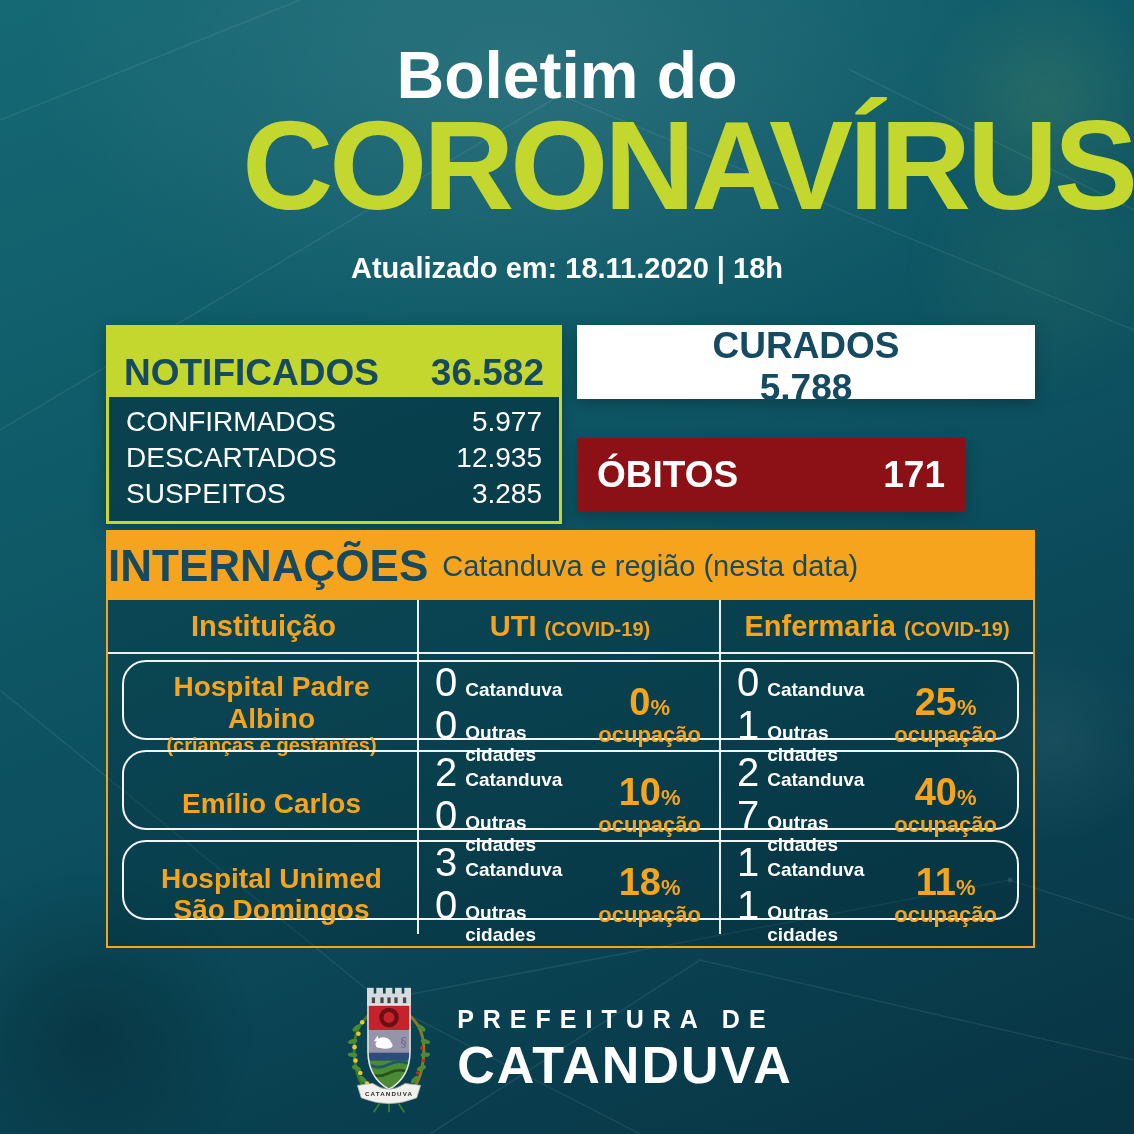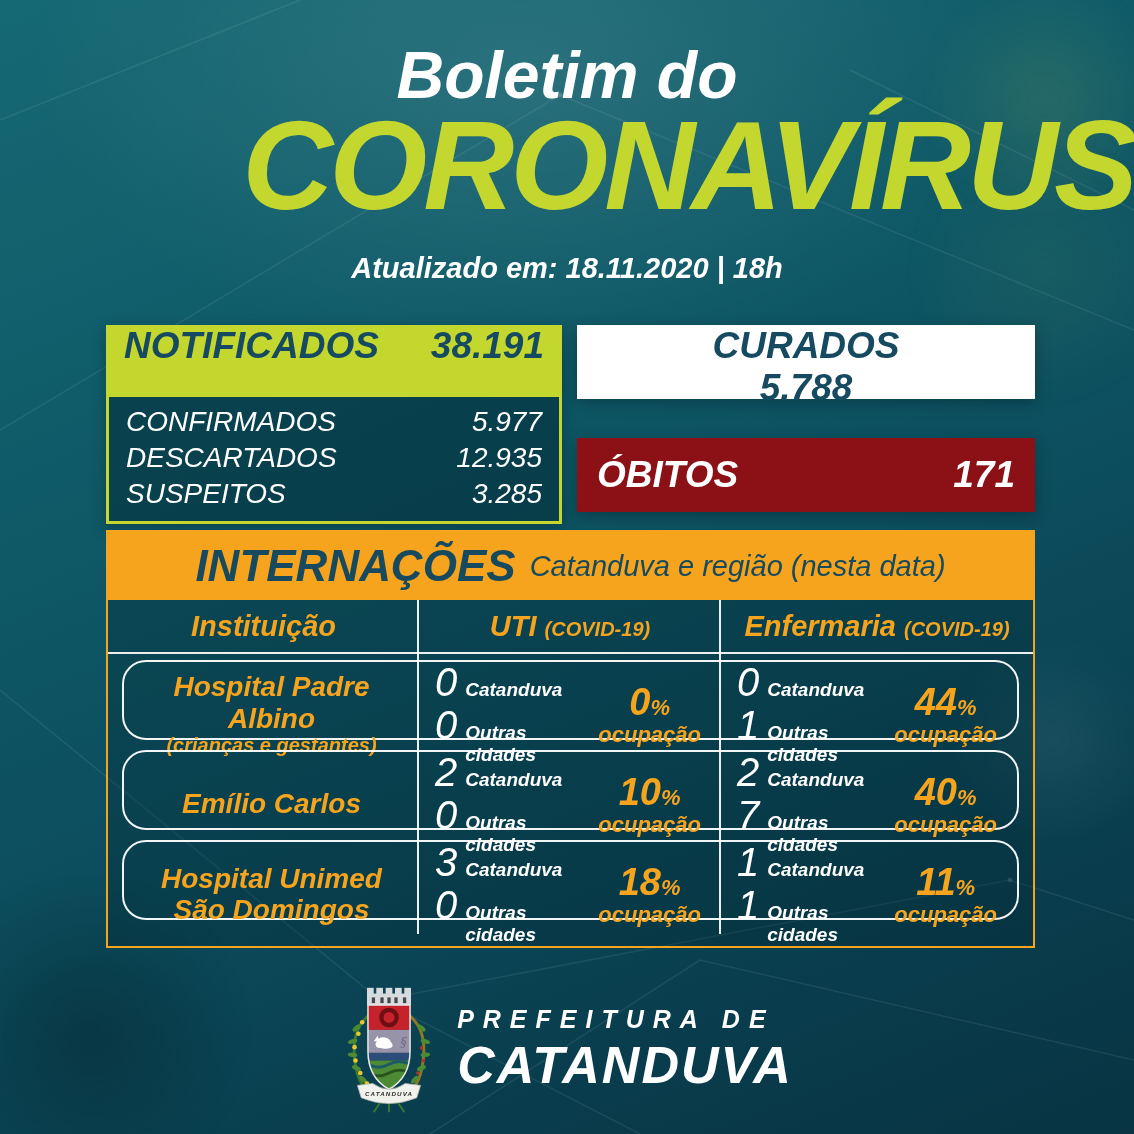--- a/index.html
+++ b/index.html
@@ -2,56 +2,55 @@
 <html><head>
 <meta charset="utf-8">
 <style>
   html,body{margin:0;padding:0;background:#062f3c;}
   .canvas{
     position:relative;width:1134px;height:1134px;overflow:hidden;
     font-family:"Liberation Sans",sans-serif;
     background:
       radial-gradient(ellipse 700px 420px at 46% 6%, rgba(255,255,255,.10), transparent 70%),
       linear-gradient(158deg,#156974 0%, #0f5a68 32%, #0c4d5d 58%, #093d4d 82%, #083443 100%);
-    font-style: italic;
   }
   .plexus{position:absolute;inset:0;pointer-events:none;}
   .blob{position:absolute;border-radius:50%;filter:blur(8px);pointer-events:none;}
   .blob.b1{right:-50px;top:-40px;width:280px;height:280px;background:radial-gradient(circle,rgba(168,198,96,.16),transparent 62%);}
   .blob.b2{right:-70px;top:110px;width:320px;height:320px;background:radial-gradient(circle,rgba(120,170,92,.10),transparent 60%);}
   .blob.b3{right:-50px;top:610px;width:260px;height:260px;background:radial-gradient(circle,rgba(255,255,255,.06),transparent 60%);}
   .blob.b4{left:-80px;bottom:-70px;width:340px;height:340px;background:radial-gradient(circle,rgba(0,0,0,.22),transparent 65%);}
 
   
   .title1{position:absolute;top:42px;left:0;right:0;text-align:center;
     color:#ffffff;font-size:66px;font-weight:700;line-height:1;}
   .title2{position:absolute;top:100px;left:0;right:0;text-align:right;
     color:#c3d72e;font-size:126px;font-weight:700;letter-spacing:-4px;line-height:1.05;}
   .updated{position:absolute;top:252px;left:0;right:0;text-align:center;
     color:#ffffff;font-size:29px;font-weight:700;}
 
   
   .notif{position:absolute;left:106px;top:325px;width:456px;box-shadow:0 4px 14px rgba(0,0,0,.25);}
-  .notif-header{height:69px;background:#c3d72e;display:flex;justify-content:space-between;align-items:flex-start;
+  .notif-header{height:69px;background:#c3d72e;display:flex;justify-content:space-between;align-items:flex-end;
     padding:0 18px;color:#154a61;font-size:37px;font-weight:700;}
   .notif-body{border:3px solid #c3d72e;background:rgba(3,36,46,.45);
     padding:7px 17px 9px;box-sizing:border-box;}
   .notif-row{display:flex;justify-content:space-between;color:#ffffff;font-size:28px;line-height:36px;}
 
   .curados{position:absolute;left:577px;top:325px;width:458px;height:74px;background:#ffffff;
     display:flex;justify-content:space-between;align-items:center;padding:0 20px;box-sizing:border-box;
     color:#154a61;font-size:37px;font-weight:700;box-shadow:0 4px 14px rgba(0,0,0,.25);flex-direction:column;}
-  .obitos{position:absolute;left:577px;top:438px;width:458px;height:74px;background:#8c1116;
+  .obitos{position:absolute;left:577px;top:438px;width:388px;height:74px;background:#8c1116;
     display:flex;justify-content:space-between;align-items:center;padding:0 20px;box-sizing:border-box;
     color:#ffffff;font-size:37px;font-weight:700;box-shadow:0 4px 14px rgba(0,0,0,.25);}
 
   
   .itable{position:absolute;left:106px;top:530px;width:929px;height:418px;box-sizing:border-box;
     border:2.5px solid #f6a41d;background:rgba(3,36,46,.30);}
-  .itable-title{height:68px;background:#f6a41d;display:flex;align-items:baseline;justify-content:center;
+  .itable-title{height:68px;background:#f6a41d;display:flex;align-items:baseline;justify-content:flex-start;
     gap:14px;color:#174a5e;padding-top:0;align-items:center;}
   .itable-title .big{font-size:44px;font-weight:700;}
   .itable-title .sub{font-size:29px;font-weight:400;}
   .itable-body{position:relative;height:334px;}
   .vsep{position:absolute;top:0;bottom:0;width:2px;background:rgba(255,255,255,.92);}
   .vsep.s1{left:309px;} .vsep.s2{left:611px;}
   .col-head{height:52px;display:grid;grid-template-columns:311px 302px 1fr;align-items:center;
     text-align:center;border-bottom:2px solid rgba(255,255,255,.92);}
   .col-head .lbl{color:#f6a41d;font-weight:700;font-size:29px;}
   .col-head .suffix{font-size:20px;font-weight:700;}
@@ -103,21 +102,21 @@
   <div class="blob b3"></div>
   <div class="blob b4"></div>
 
   <div class="title1">Boletim do</div>
   <div class="title2">CORONAVÍRUS</div>
   <div class="updated">Atualizado em: 18.11.2020 | 18h</div>
 
   <div class="notif">
     <div class="notif-header">
       <span>NOTIFICADOS</span>
-      <span>38.191</span>
+      <span>36.582</span>
     </div>
     <div class="notif-body">
       <div class="notif-row">
         <span>CONFIRMADOS</span>
         <span>5.977</span>
       </div>
       <div class="notif-row">
         <span>DESCARTADOS</span>
         <span>12.935</span>
       </div>
@@ -187,21 +186,21 @@
               <div class="count-line">
                 <span class="count-num">0</span>
                 <span class="count-label">Catanduva</span>
               </div>
               <div class="count-line">
                 <span class="count-num">1</span>
                 <span class="count-label">Outras cidades</span>
               </div>
             </div>
             <div class="pct">
-              <span class="pct-num">44</span><span class="pct-sign">%</span>
+              <span class="pct-num">25</span><span class="pct-sign">%</span>
               <span class="pct-label">ocupação</span>
             </div>
           </div>
         </div>
 
         <div class="t-row">
           <div class="cell-name">
             <div>Emílio Carlos</div>
           </div>
           <div class="cell-stats">

